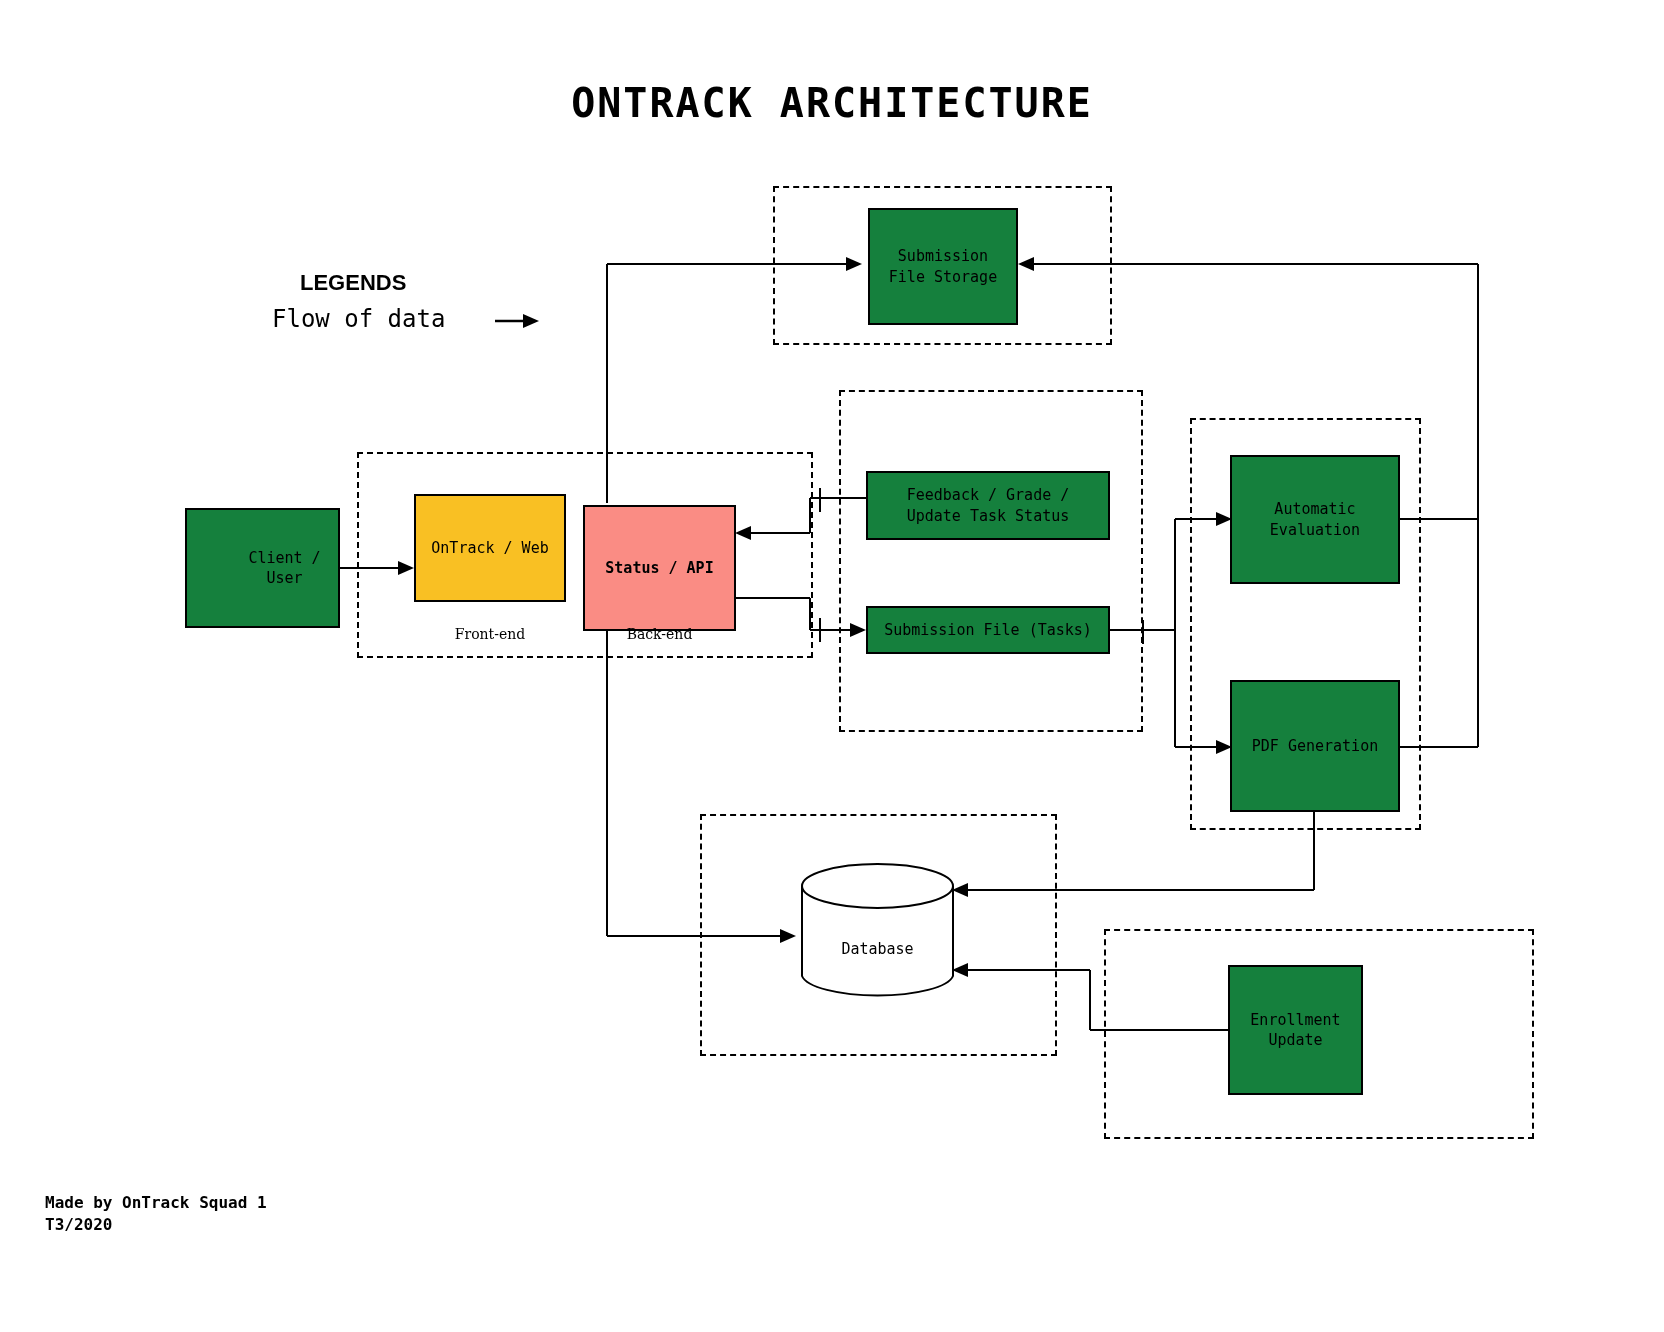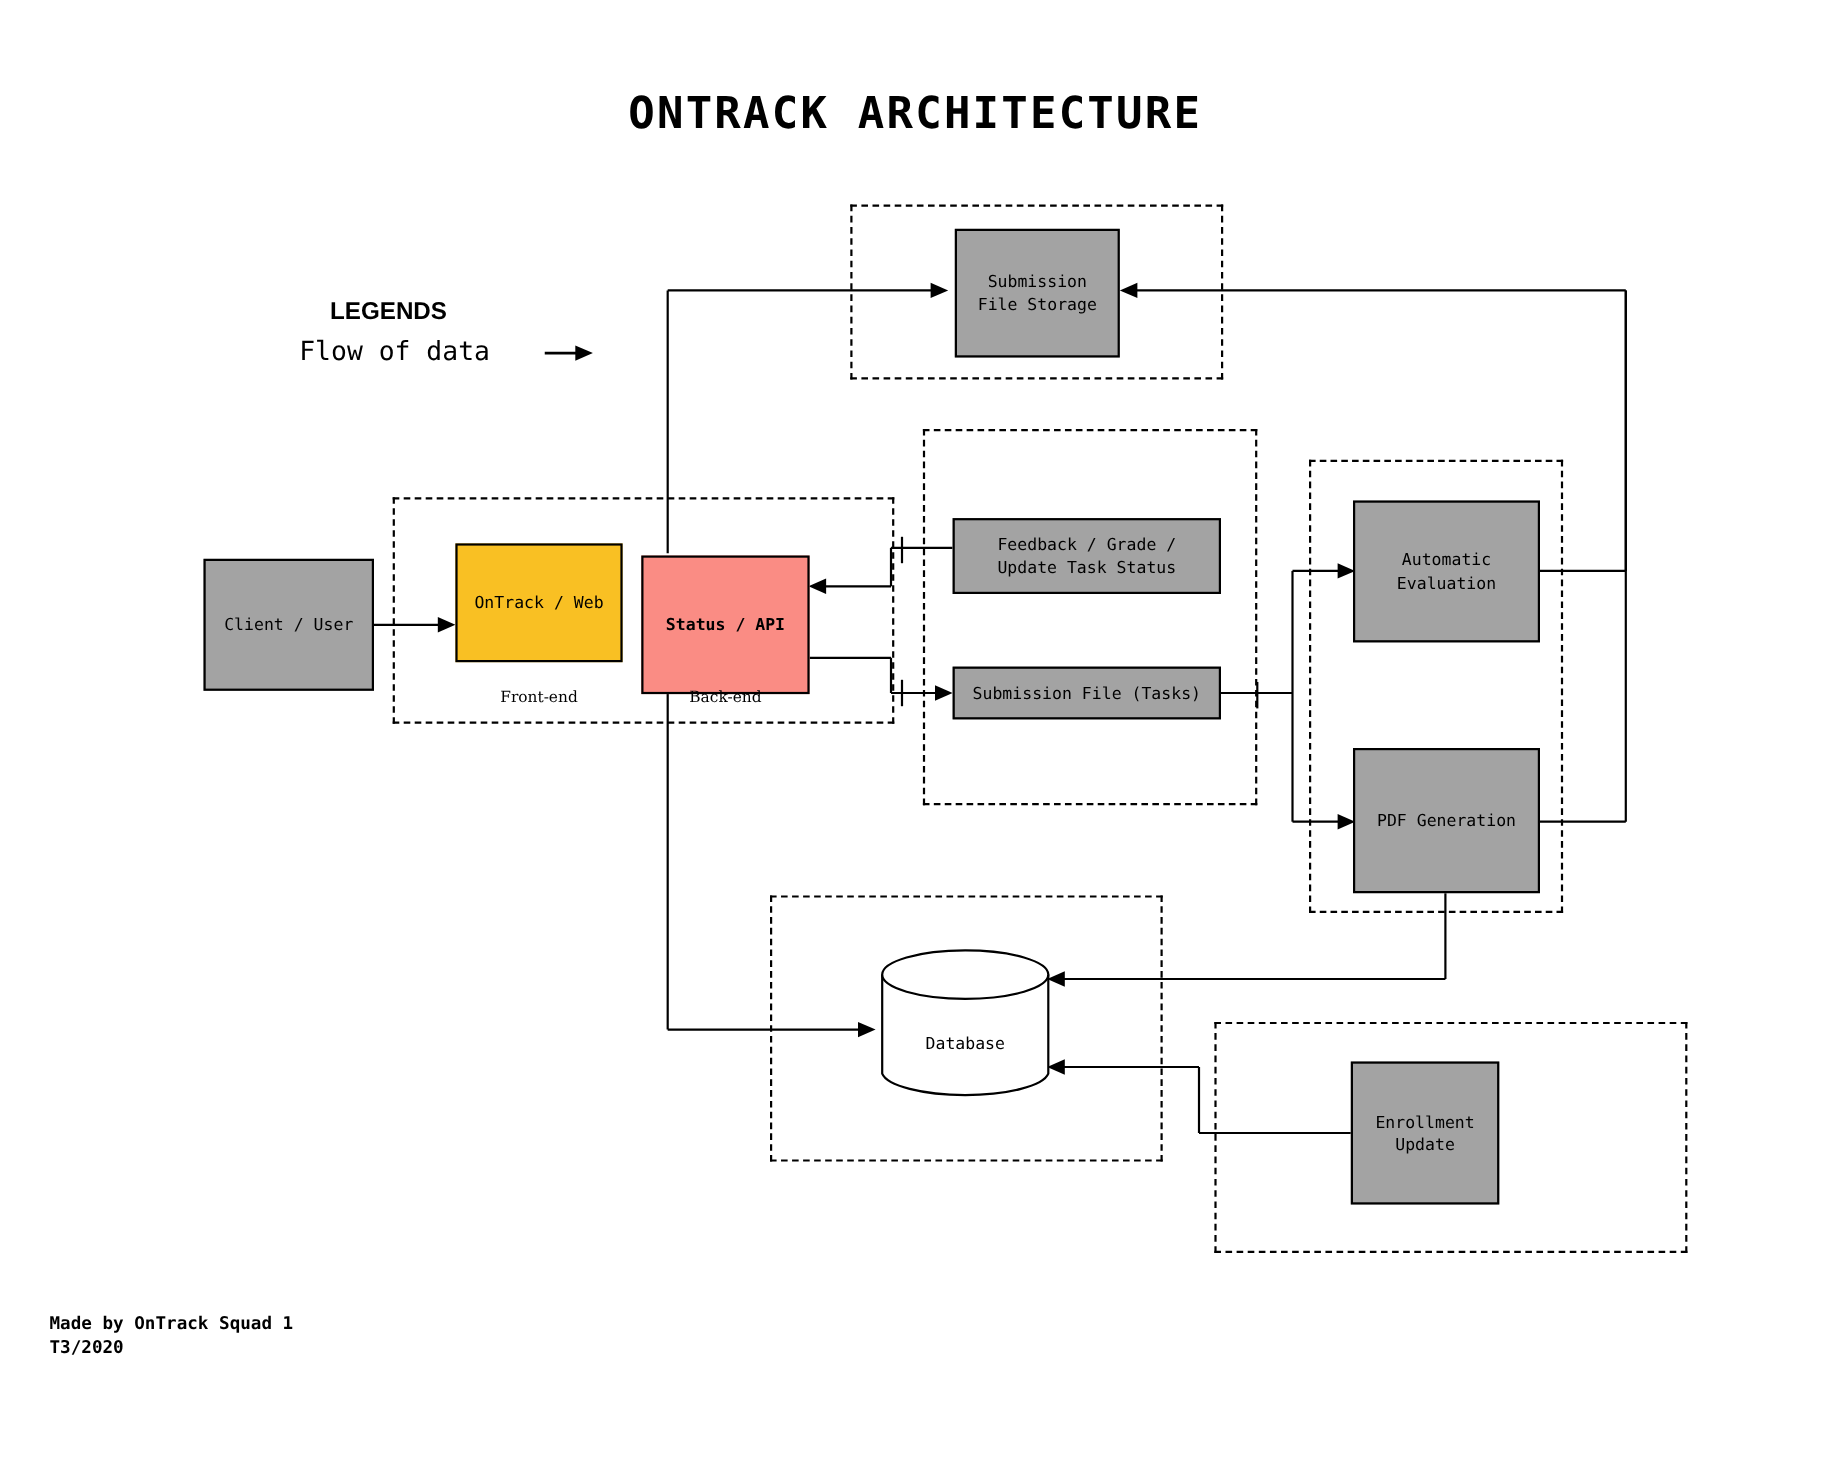--- a/index.html
+++ b/index.html
@@ -45,21 +45,21 @@
     color: #000;
   }
   .legend-arrow {
     position: absolute;
     left: 495px;
     top: 312px;
   }
   .box {
     position: absolute;
     border: 2px solid #000;
-    background: #a3a3a3;
+    background: #15803d;
     box-sizing: border-box;
     display: flex;
     align-items: center;
     justify-content: center;
     text-align: center;
     font-family: "DejaVu Sans Mono", monospace;
     font-size: 15px;
     line-height: 1.35;
     color: #000;
     white-space: pre-line;
@@ -173,21 +173,21 @@
       <line x1="1314" y1="890" x2="966" y2="890"></line>
       <polygon points="952,890 968,883 968,897" fill="#000" stroke="none"></polygon>
 
       <line x1="1228" y1="1030" x2="1090" y2="1030"></line>
       <line x1="1090" y1="1030" x2="1090" y2="970"></line>
       <line x1="1090" y1="970" x2="966" y2="970"></line>
       <polygon points="952,970 968,963 968,977" fill="#000" stroke="none"></polygon>
     </g>
   </svg>
 
-  <div class="box" style="left:185px; top:508px; width:155px; height:120px;">Client / User</div>
+  <div class="box" style="left:185px; top:508px; width:155px; height:120px;padding-left:44px;">Client / User</div>
 
   <div class="box" style="left:414px; top:494px; width:152px; height:108px; background:#F9C023;">OnTrack / Web</div>
   <div class="sublabel" style="left:414px; top:626px; width:152px;">Front-end</div>
 
   <div class="box" style="left:583px; top:505px; width:153px; height:126px; background:#FA8C84; font-weight:bold;">Status / API</div>
   <div class="sublabel" style="left:583px; top:626px; width:153px;">Back-end</div>
 
   <div class="box" style="left:868px; top:208px; width:150px; height:117px;">Submission
 File Storage</div>
 

